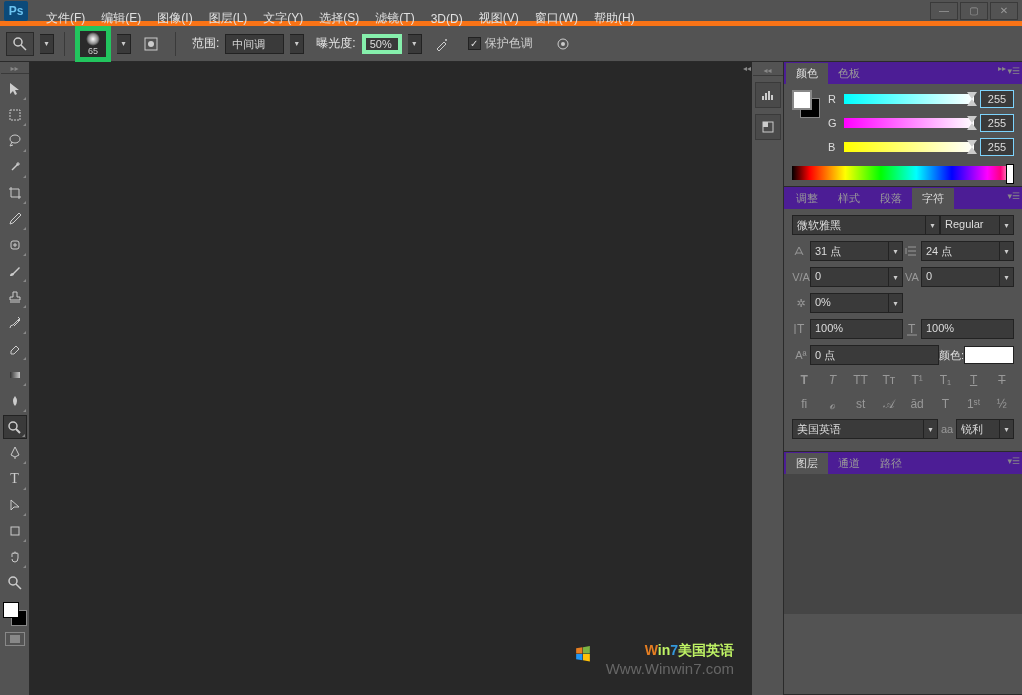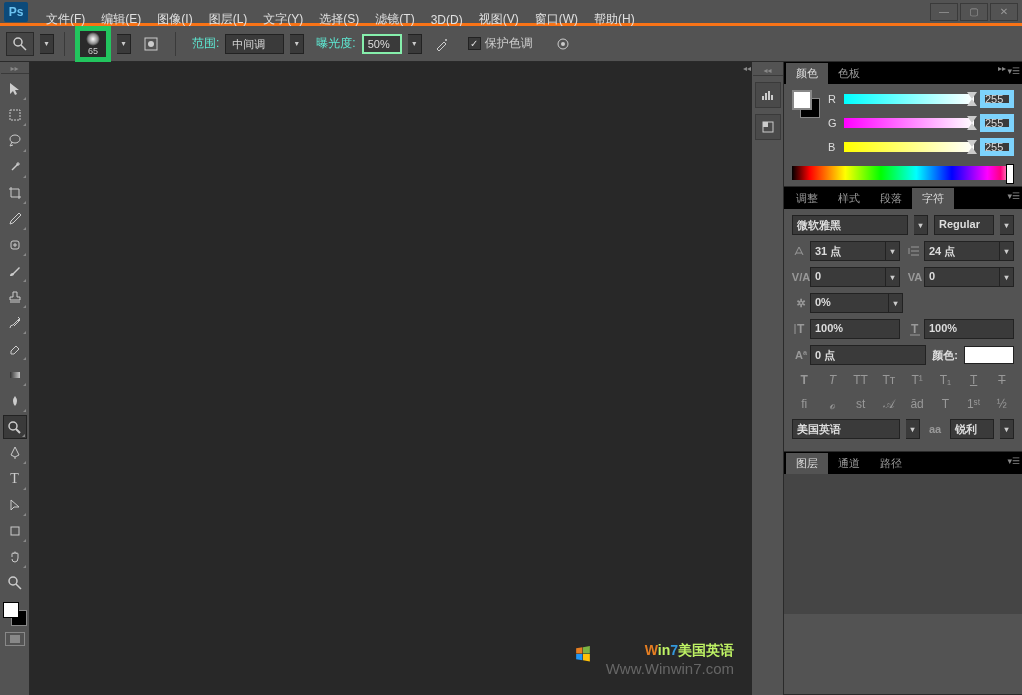--- a/index.html
+++ b/index.html
@@ -1,34 +1,34 @@
 <!DOCTYPE html>
 <html><head>
 <meta charset="utf-8">
 <style>
 * { margin: 0; padding: 0; box-sizing: border-box; font-family: "Microsoft YaHei", sans-serif; }
 body { background: #535353; color: #ccc; font-size: 11px; overflow: hidden; width: 1022px; height: 695px; }
 .app { display: flex; flex-direction: column; height: 695px; width: 1022px; }
 
 
-.menubar { height: 26px; background: #535353; display: flex; align-items: center; padding: 0 4px; border-bottom: 3px solid #f97316; }
+.menubar { height: 26px; background: #535353; display: flex; align-items: center; padding: 0 4px; border-bottom: 5px solid #f97316; }
 .ps-logo { width: 24px; height: 20px; background: #0b4a7a; color: #6bc3f0; font-weight: bold; font-size: 12px; display: flex; align-items: center; justify-content: center; border-radius: 2px; margin-right: 10px; }
 .menu-item { padding: 4px 8px; cursor: default; color: #e0e0e0; font-size: 12px; margin-top: 16px; }
 .window-controls { margin-left: auto; display: flex; gap: 2px; }
 .win-btn { width: 28px; height: 18px; background: #535353; border: 1px solid #3a3a3a; color: #999; display: flex; align-items: center; justify-content: center; font-size: 10px; cursor: default; }
 
 
 .options-bar { height: 36px; background: #535353; border-bottom: 1px solid #2a2a2a; display: flex; align-items: center; padding: 0 6px; gap: 6px; }
 .opt-icon { width: 28px; height: 24px; border: 1px solid transparent; display: flex; align-items: center; justify-content: center; color: #ccc; }
 .opt-icon.active { border: 1px solid #2a2a2a; background: #454545; }
 .brush-preview { width: 36px; height: 36px; background: #2a2a2a; border: 5px solid #22c55e; display: flex; flex-direction: column; align-items: center; justify-content: center; font-size: 9px; color: #ccc; }
 .brush-dot { width: 14px; height: 14px; background: radial-gradient(circle, #fff 0%, #888 50%, transparent 70%); border-radius: 50%; }
-.opt-label { color: #5eead4; font-size: 12px; margin-left: 6px; }
+.opt-label { color: #e5e5e5; font-size: 12px; margin-left: 6px; }
 .opt-select { background: #3a3a3a; border: 1px solid #222; color: #ddd; padding: 2px 18px 2px 6px; font-size: 11px; height: 20px; position: relative; }
-.opt-input { background: #3a3a3a; border: 2px solid #86efac; color: #ddd; padding: 2px 4px; width: 40px; font-size: 11px; height: 20px; }
+.opt-input { background: #3a3a3a; border: 4px solid #86efac; color: #ddd; padding: 2px 4px; width: 40px; font-size: 11px; height: 20px; }
 .opt-down { width: 14px; height: 20px; background: #3a3a3a; border: 1px solid #222; border-left: none; display: flex; align-items: center; justify-content: center; font-size: 8px; color: #ccc; }
 .checkbox { width: 13px; height: 13px; background: #3a3a3a; border: 1px solid #222; display: inline-flex; align-items: center; justify-content: center; font-size: 10px; color: #ddd; }
 .divider { width: 1px; height: 24px; background: #3a3a3a; margin: 0 4px; }
 
 
 .main-area { flex: 1; display: flex; overflow: hidden; }
 
 
 .toolbox { width: 30px; background: #535353; border-right: 1px solid #2a2a2a; display: flex; flex-direction: column; align-items: center; padding-top: 2px; }
 .tool-collapse { width: 28px; height: 10px; display: flex; align-items: center; justify-content: center; font-size: 8px; color: #888; border-bottom: 1px solid #3a3a3a; margin-bottom: 2px; }
@@ -46,47 +46,47 @@
 .canvas-collapse-right { position: absolute; right: 0; top: 0; width: 10px; height: 12px; display: flex; align-items: center; justify-content: center; font-size: 8px; color: #888; }
 
 
 .right-panels { width: 270px; background: #535353; display: flex; }
 .dock-icons { width: 32px; border-right: 1px solid #2a2a2a; padding-top: 4px; display: flex; flex-direction: column; align-items: center; gap: 2px; }
 .dock-collapse { width: 30px; height: 10px; font-size: 8px; color: #888; display: flex; align-items: center; justify-content: center; border-bottom: 1px solid #3a3a3a; }
 .dock-icon { width: 26px; height: 26px; border: 1px solid #3a3a3a; background: #4a4a4a; display: flex; align-items: center; justify-content: center; color: #ccc; margin-top: 4px; cursor: default; }
 
 .panel-stack { flex: 1; display: flex; flex-direction: column; }
 .panel-group { border-bottom: 1px solid #2a2a2a; }
-.panel-tabs { height: 22px; background: #000000; display: flex; align-items: flex-end; padding-left: 2px; position: relative; }
+.panel-tabs { height: 22px; background: #4c1d95; display: flex; align-items: flex-end; padding-left: 2px; position: relative; }
 .panel-collapse { position: absolute; right: 16px; top: 2px; font-size: 8px; color: #888; }
 .panel-menu { position: absolute; right: 2px; top: 4px; font-size: 9px; color: #888; cursor: default; }
 .panel-tab { padding: 3px 10px; font-size: 11px; color: #999; cursor: default; }
 .panel-tab.active { background: #535353; color: #ddd; }
 .panel-body { background: #535353; padding: 6px 8px; }
 
 
 .color-body { display: flex; gap: 8px; }
 .color-swatches { width: 28px; height: 28px; position: relative; }
 .cs-fg { position: absolute; top: 0; left: 0; width: 20px; height: 20px; background: #fff; border: 2px solid #888; z-index: 2; }
 .cs-bg { position: absolute; bottom: 0; right: 0; width: 20px; height: 20px; background: #000; border: 1px solid #888; }
 .sliders { flex: 1; }
 .slider-row { display: flex; align-items: center; gap: 6px; margin-bottom: 6px; height: 18px; }
 .slider-label { width: 10px; color: #ddd; font-size: 11px; }
 .slider-track { flex: 1; height: 10px; position: relative; }
 .slider-r { background: linear-gradient(to right, #00ffff, #ffffff); }
 .slider-g { background: linear-gradient(to right, #ff00ff, #ffffff); }
 .slider-b { background: linear-gradient(to right, #ffff00, #ffffff); }
 .slider-thumb { position: absolute; right: -3px; top: -2px; width: 0; height: 0; border-left: 5px solid transparent; border-right: 5px solid transparent; border-top: 7px solid #ccc; }
 .slider-thumb-b { position: absolute; right: -3px; bottom: -2px; width: 0; height: 0; border-left: 5px solid transparent; border-right: 5px solid transparent; border-bottom: 7px solid #ccc; }
-.slider-input { width: 34px; height: 18px; background: #3a3a3a; border: 5px solid #7dd3fc; color: #ddd; text-align: left; font-size: 11px; }
+.slider-input { width: 34px; height: 18px; background: #3a3a3a; border: 1px solid #7dd3fc; color: #ddd; text-align: center; font-size: 11px; }
 .spectrum { height: 14px; margin-top: 4px; background: linear-gradient(to right, #000 0%, #f00 8%, #ff8000 16%, #ff0 24%, #80ff00 32%, #0f0 40%, #00ff80 48%, #0ff 56%, #0080ff 64%, #00f 72%, #8000ff 80%, #f0f 88%, #ff0080 94%, #fff 100%); position: relative; }
 .spectrum::after { content: ''; position: absolute; right: 0; top: -2px; width: 6px; height: 18px; background: #fff; border: 1px solid #000; }
 
 
-.char-row { display: flex; gap: 6px; margin-bottom: 6px; align-items: center; font-weight: bold; }
+.char-row { display: flex; margin-bottom: 6px; align-items: center; }
 .char-field { display: flex; align-items: center; flex: 1; }
 .char-icon { width: 18px; height: 18px; display: flex; align-items: center; justify-content: center; color: #999; font-size: 11px; }
 .char-select { flex: 1; background: #3a3a3a; border: 1px solid #222; color: #ddd; padding: 2px 4px; font-size: 11px; height: 20px; }
 .char-down { width: 14px; height: 20px; background: #3a3a3a; border: 1px solid #222; border-left: none; display: flex; align-items: center; justify-content: center; font-size: 8px; color: #ccc; }
 .style-btns { display: flex; gap: 4px; justify-content: space-around; margin: 6px 0; }
 .style-btn { width: 18px; height: 18px; color: #999; display: flex; align-items: center; justify-content: center; font-size: 12px; cursor: default; }
 .color-label { color: #ddd; font-size: 11px; }
 .color-pick { width: 50px; height: 18px; background: #fff; border: 1px solid #222; }
 
 

